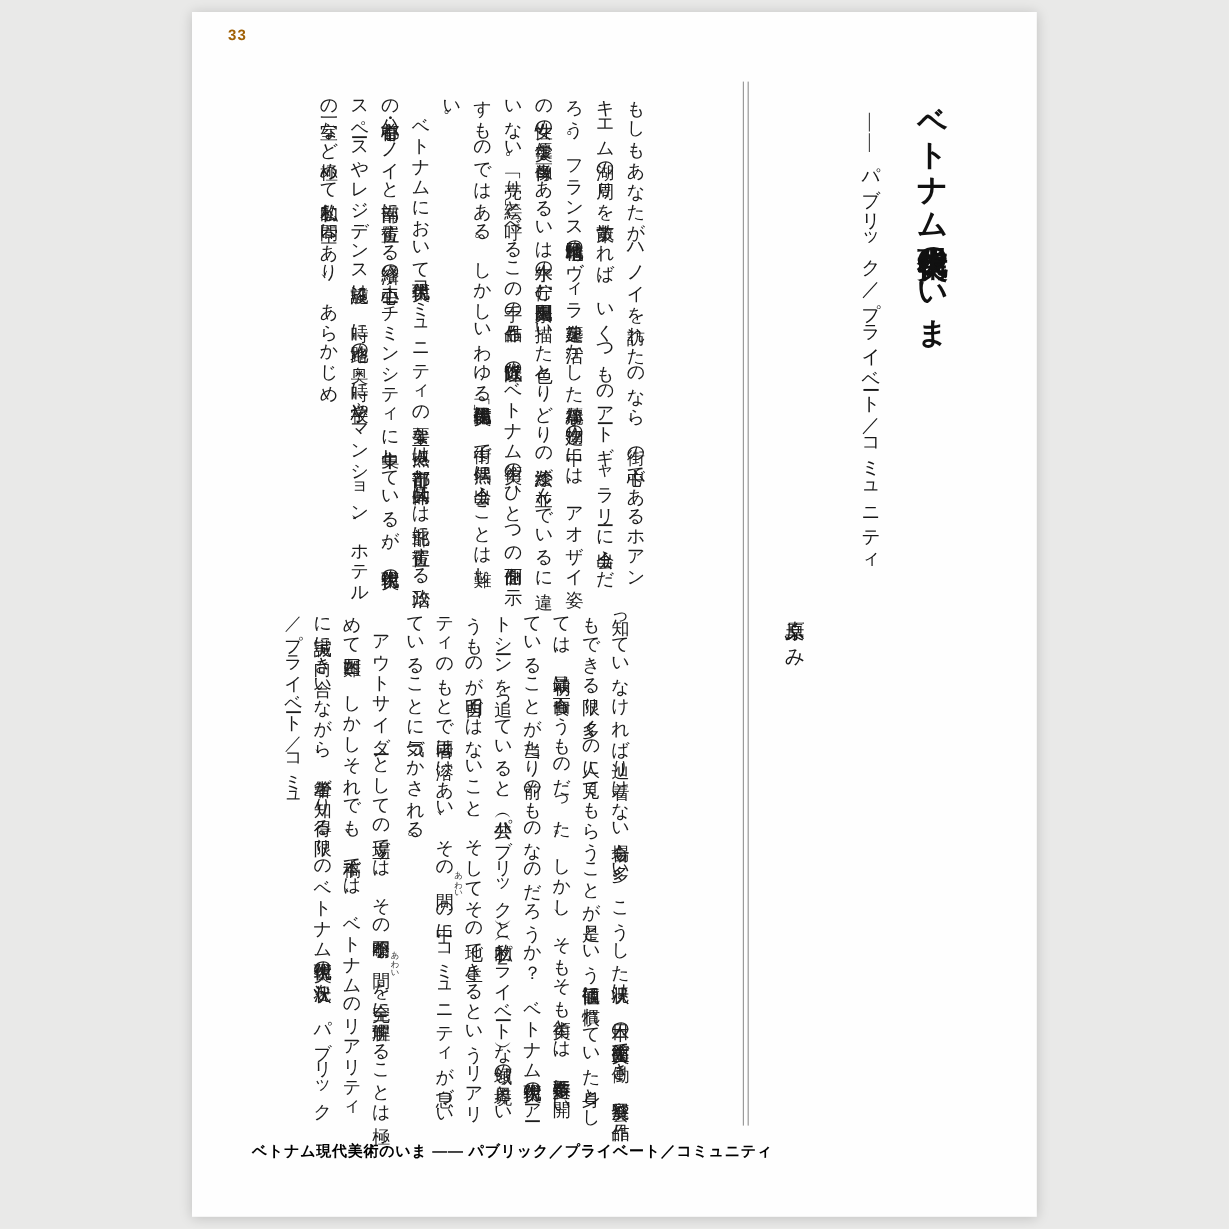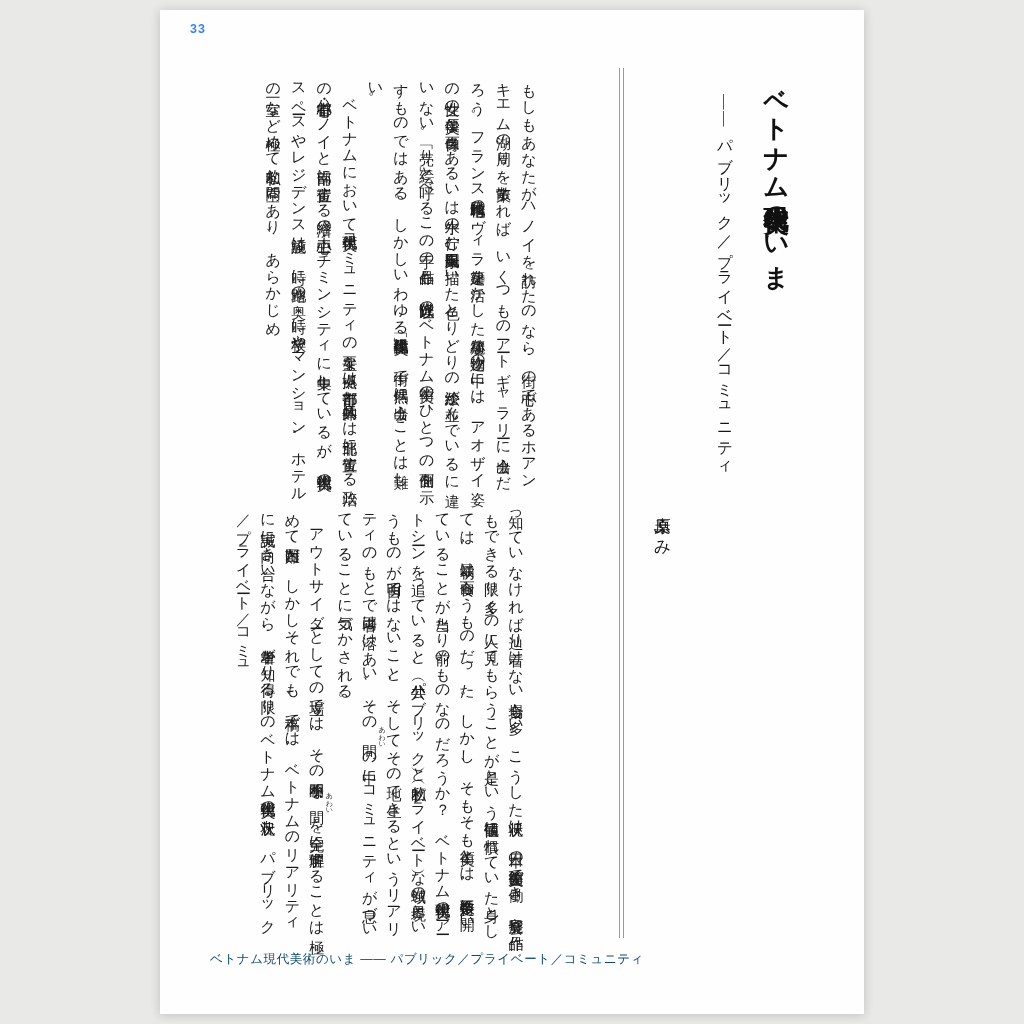--- a/index.html
+++ b/index.html
@@ -28,21 +28,21 @@
   .v {
     writing-mode: vertical-rl;
     text-orientation: mixed;
   }
   .serif {
     font-family: "Liberation Serif", "DejaVu Serif", serif;
     color: #1c1c1c;
   }
   .sans {
     font-family: "Liberation Sans", "DejaVu Sans", sans-serif;
-    color: #3b82f6;
+    color: #a16207;
   }
   .pageno {
     position: absolute;
     left: 30px;
     top: 12px;
     font-size: 12.5px;
     font-weight: 700;
     letter-spacing: 1px;
   }
   .title {
@@ -106,23 +106,23 @@
   rt {
     font-size: 7px;
     letter-spacing: 0;
     color: #333;
   }
   .footer {
     position: absolute;
     left: 50px;
     top: 941px;
     font-size: 12.5px;
-    font-weight: 400;
+    font-weight: 700;
     letter-spacing: 0.6px;
-    color: #0c4a6e;
+    color: #000000;
     white-space: nowrap;
   }
 </style>
 </head>
 <body>
 
 <div class="desk">
   <div class="sheet">
 
     <div class="pageno sans">33</div>

